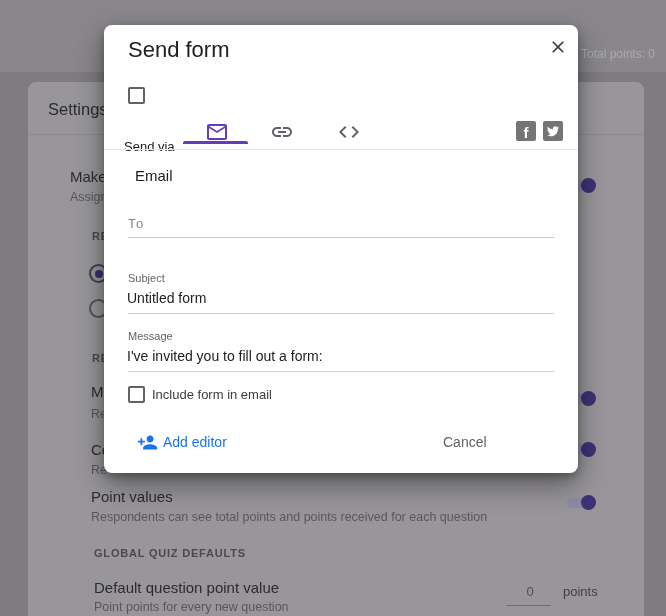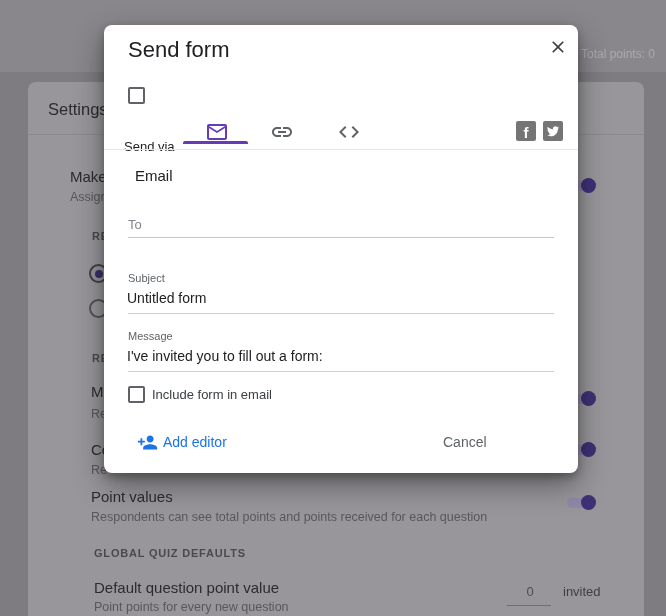--- a/index.html
+++ b/index.html
@@ -88,21 +88,21 @@
     <div class="abs bg-title" style="left:63px;top:406px;">Point values</div>
     <div class="abs bg-sub" style="left:63px;top:428px;">Respondents can see total points and points received for each question</div>
     <div class="abs toggle-track" style="left:539px;top:416px;"></div>
     <div class="abs toggle-knob" style="left:553px;top:413px;"></div>
 
     <div class="abs bg-sect" style="left:66px;top:465px;">GLOBAL QUIZ DEFAULTS</div>
     <div class="abs bg-title" style="left:66px;top:497px;">Default question point value</div>
     <div class="abs bg-sub" style="left:66px;top:518px;">Point points for every new question</div>
     <div class="abs" style="left:492px;top:502px;width:20px;text-align:center;font-size:13px;color:#4e4c52;">0</div>
     <div class="abs num-line" style="left:479px;top:523px;width:44px;"></div>
-    <div class="abs" style="left:535px;top:502px;font-size:13px;color:#3f3e43;">invited</div>
+    <div class="abs" style="left:535px;top:502px;font-size:13px;color:#3f3e43;">points</div>
   </div>
 
   <div class="abs dialog">
 
     <div class="abs dlg-title">Send form</div>
 
     <div class="abs close-btn">
       <svg width="20" height="20" viewBox="0 0 24 24" style="margin:2px;">
           <path fill="#3c4043" d="M19 6.41 17.59 5 12 10.59 6.41 5 5 6.41 10.59 12 5 17.59 6.41 19 12 13.41 17.59 19 19 17.59 13.41 12z"></path>
         </svg>
@@ -137,21 +137,21 @@
     <div class="abs social" style="left:439px;top:96px;">
       <svg width="14" height="14" viewBox="0 0 24 24">
           <path fill="#ffffff" d="M22.46 6c-.77.35-1.6.58-2.46.69.88-.53 1.56-1.37 1.88-2.38-.83.5-1.75.85-2.72 1.05C18.37 4.5 17.26 4 16 4c-2.35 0-4.27 1.92-4.27 4.29 0 .34.04.67.11.98C8.28 9.09 5.11 7.38 3 4.79c-.37.63-.58 1.37-.58 2.15 0 1.49.75 2.81 1.91 3.56-.71 0-1.37-.2-1.95-.5v.03c0 2.08 1.48 3.82 3.44 4.21a4.22 4.22 0 0 1-1.93.07 4.28 4.28 0 0 0 4 2.98 8.52 8.52 0 0 1-5.33 1.84c-.34 0-.68-.02-1.02-.06C3.44 20.29 5.7 21 8.12 21 16 21 20.33 14.46 20.33 8.79c0-.19 0-.37-.01-.56.84-.6 1.56-1.36 2.14-2.23z"></path>
         </svg>
     </div>
 
     <div class="abs dlg-divider"></div>
 
     <div class="abs email-head">Email</div>
 
-    <div class="abs placeholder" style="left:24px;top:192px;">To</div>
+    <div class="abs placeholder" style="left:24px;top:192px;font-family:Liberation Mono, monospace;">To</div>
     <div class="abs u-line" style="left:24px;top:212px;background:#c6c6c6;"></div>
 
     <div class="abs field-label" style="left:24px;top:247px;">Subject</div>
     <div class="abs field-value" style="left:23px;top:265px;">Untitled form</div>
     <div class="abs u-line" style="left:24px;top:288px;"></div>
 
     <div class="abs field-label" style="left:24px;top:305px;">Message</div>
     <div class="abs field-value" style="left:23px;top:323px;">I've invited you to fill out a form:</div>
     <div class="abs u-line" style="left:24px;top:346px;"></div>
 

